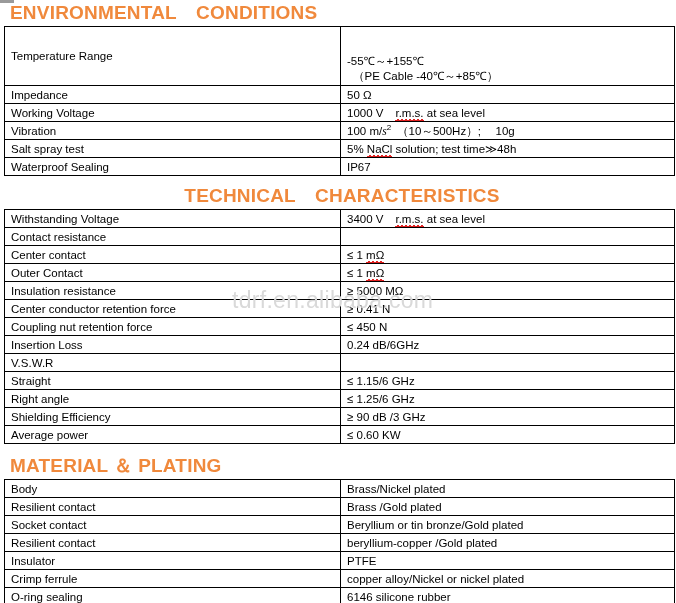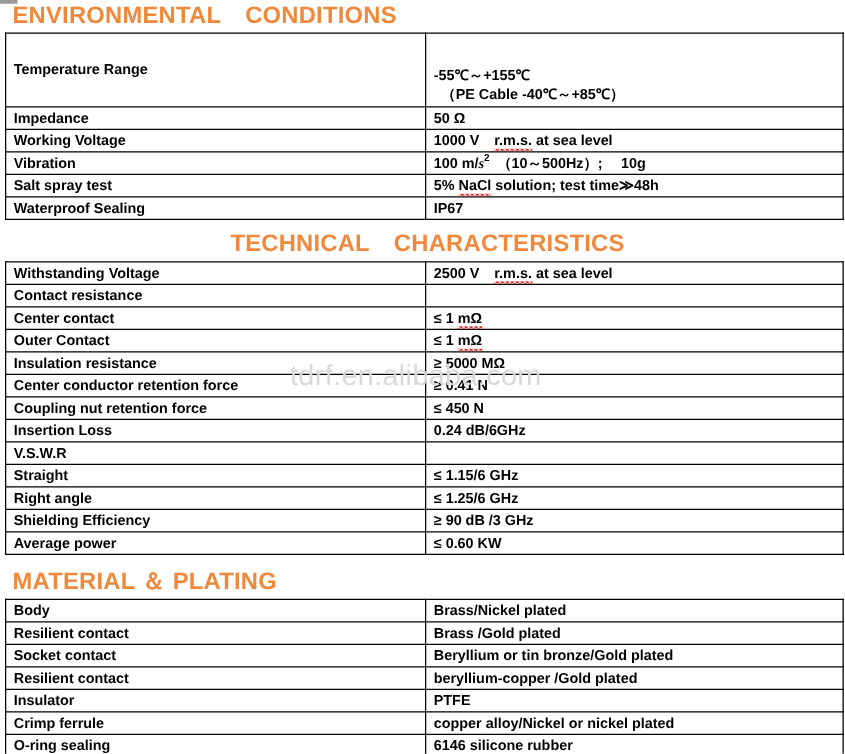--- a/index.html
+++ b/index.html
@@ -45,21 +45,21 @@
   #sec-env .section-title { padding-top: 2px; }
   #sec-tech .section-title { padding-top: 9px; text-align: center; }
   #sec-mat  .section-title { padding-top: 11px; }
 
   table.spec {
     border-collapse: collapse;
     width: 670px;
     margin: 2px 0 0 2px;
     table-layout: fixed;
     font-size: 11.5px;
-    font-weight: bold;
+    font-weight: normal;
     font-family: "Liberation Sans", sans-serif;
   }
   table.spec col.c-label { width: 336px; }
   table.spec col.c-value { width: 334px; }
 
   table.spec td {
     border: 1px solid #000000;
     padding: 1px 4px 1px 6px;
     vertical-align: middle;
     line-height: 14px;
@@ -172,21 +172,21 @@
   <div class="section" id="sec-tech">
     <div class="section-title">TECHNICAL CHARACTERISTICS</div>
     <table class="spec">
       <colgroup>
           <col class="c-label">
           <col class="c-value">
         </colgroup>
       <tbody>
         <tr>
           <td>Withstanding Voltage</td>
-          <td><span>2500 V</span><span class="sp"></span><span class="squig">r.m.s.</span><span> at sea level</span></td>
+          <td><span>3400 V</span><span class="sp"></span><span class="squig">r.m.s.</span><span> at sea level</span></td>
         </tr>
         <tr>
           <td>Contact resistance</td>
           <td></td>
         </tr>
         <tr>
           <td>Center contact</td>
           <td><span>≤ 1 </span><span class="squig">mΩ</span></td>
         </tr>
         <tr>

